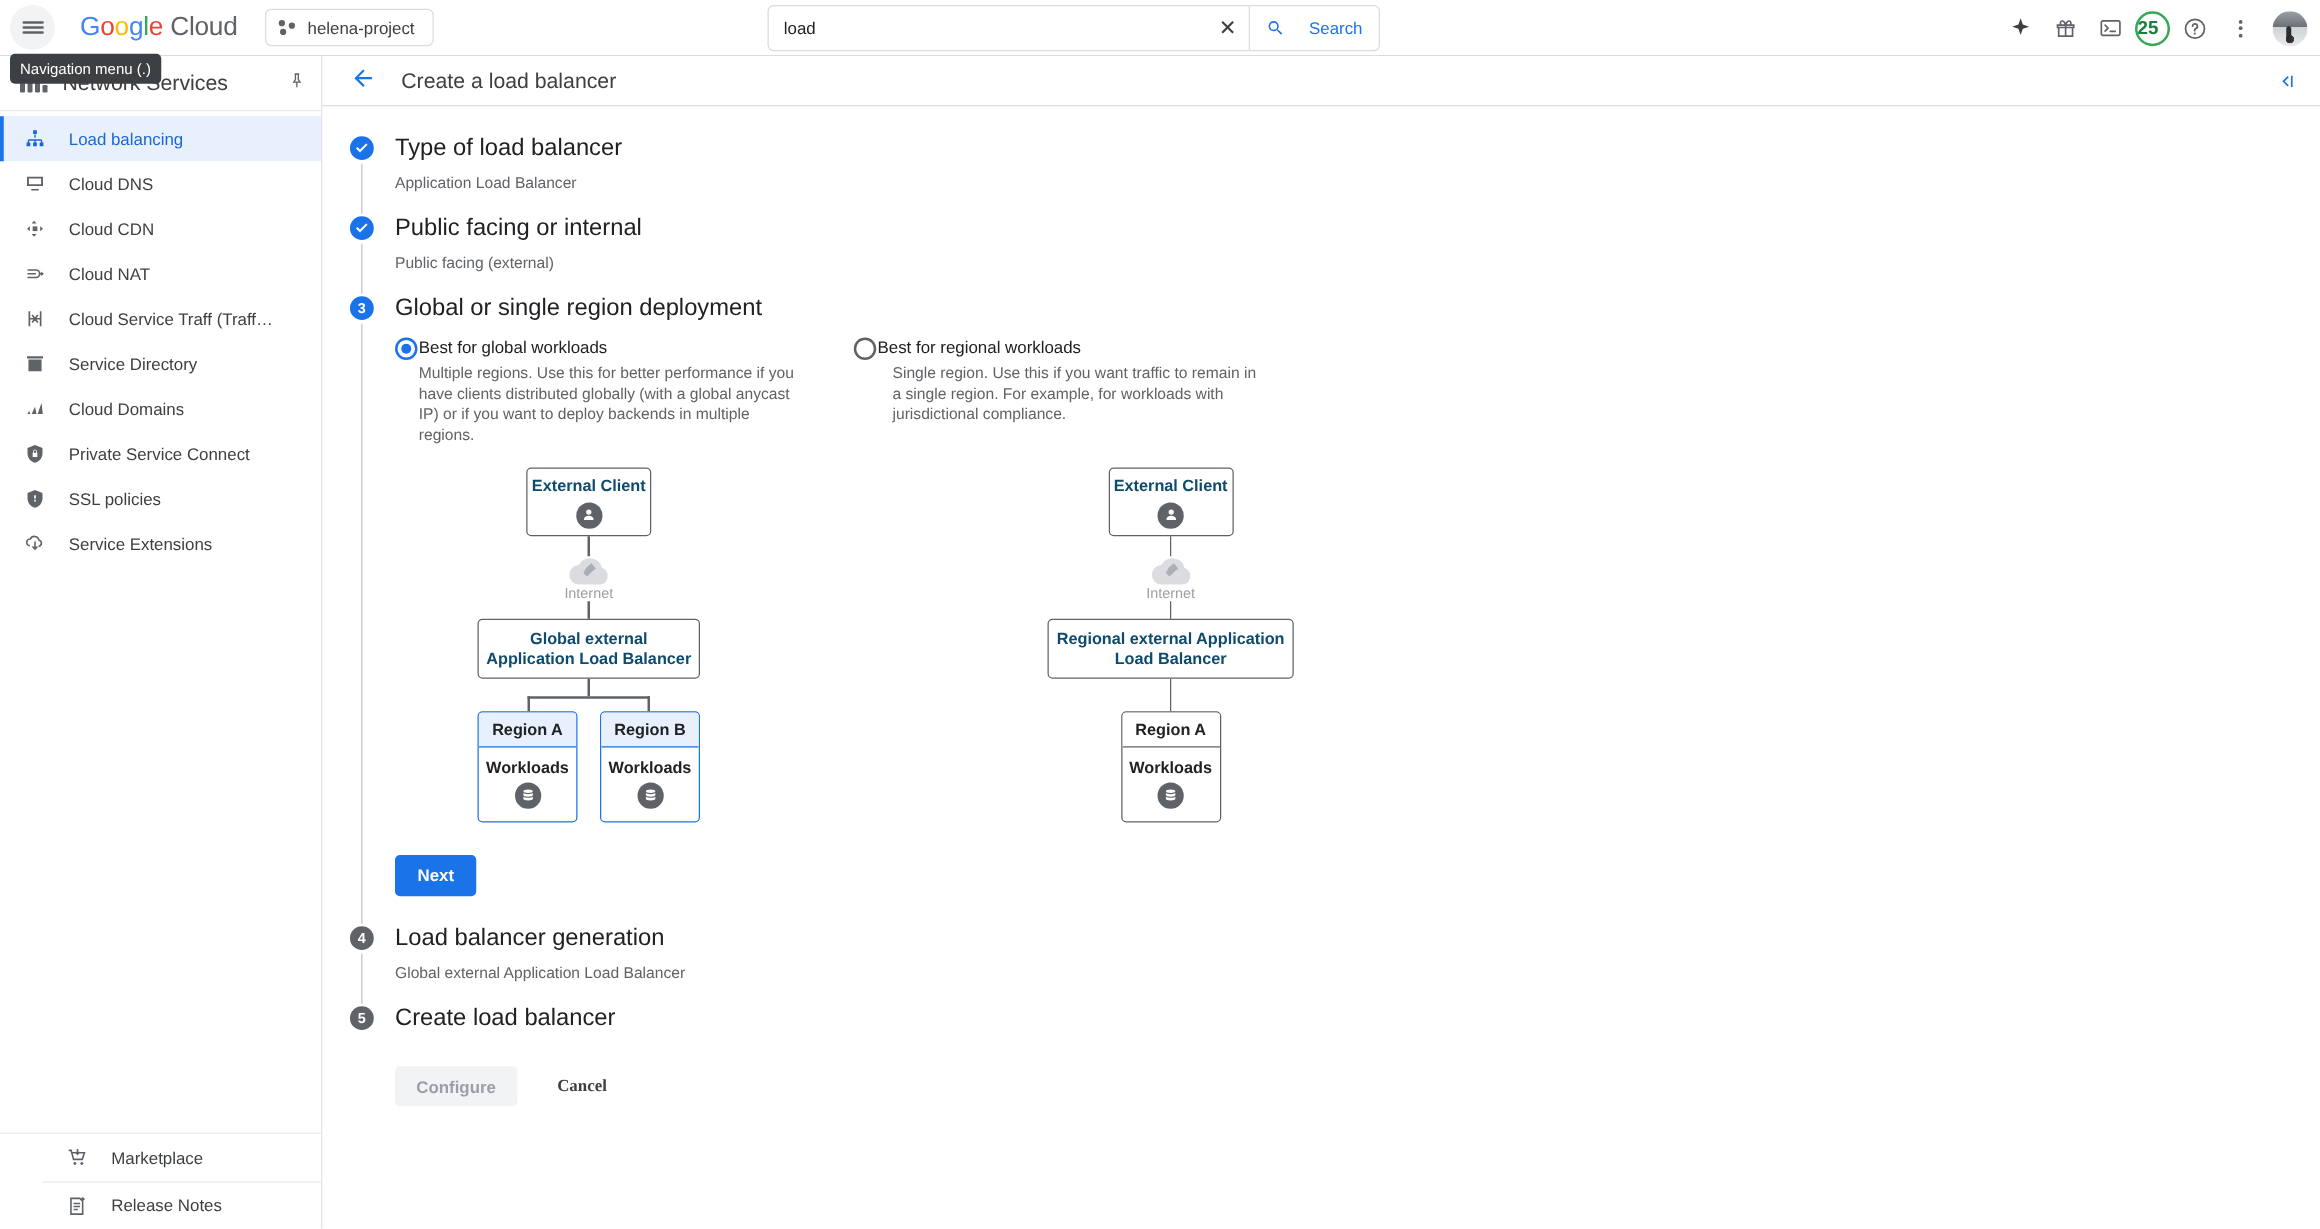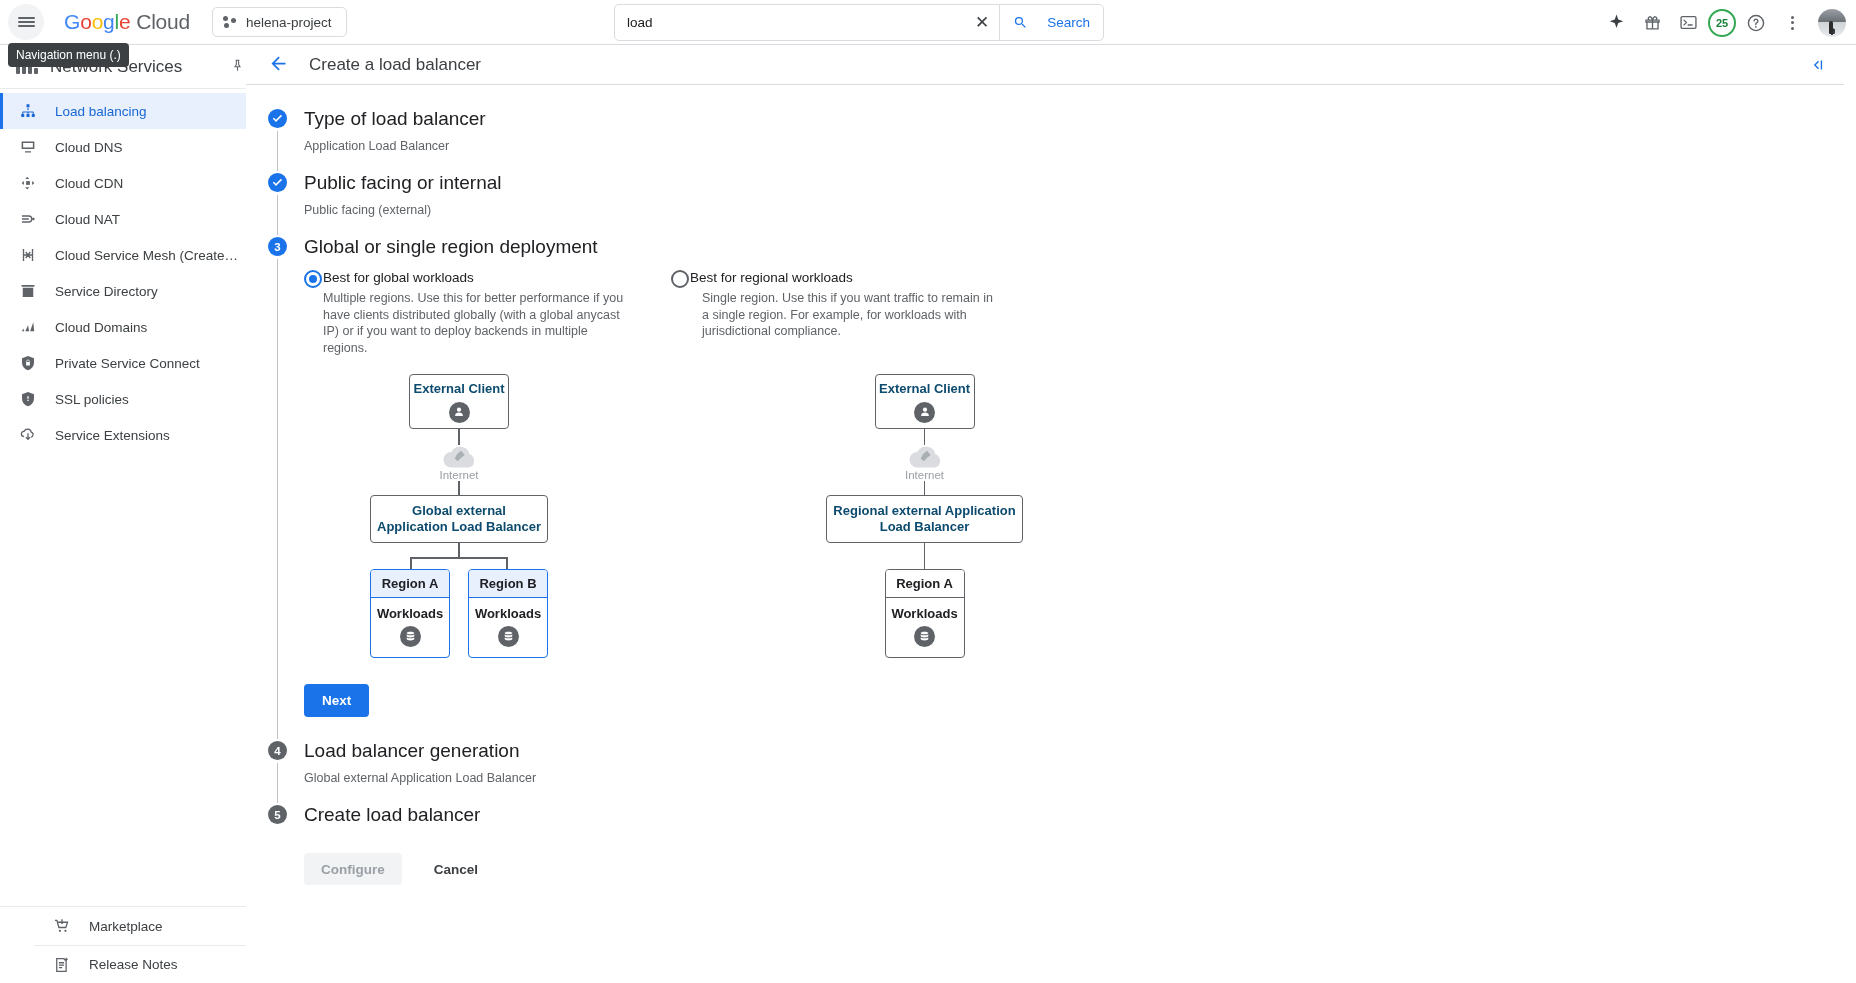--- a/index.html
+++ b/index.html
@@ -52,22 +52,22 @@
   }
   .search-btn{
     height:35px;border-left:1px solid #dadce0;display:flex;align-items:center;gap:19px;
     padding:0 13px;color:#1a73e8;font-size:13.5px;cursor:pointer;white-space:nowrap;
   }
 
   .top-icons{position:absolute;right:10px;top:0;height:45px;display:flex;align-items:center;gap:4px;}
   .ti{width:32px;height:32px;display:flex;align-items:center;justify-content:center;border-radius:50%;cursor:pointer;color:#5f6368;}
   .credit-chip{
     width:28px;height:28px;border-radius:50%;border:2px solid #34a853;
-    display:flex;align-items:center;justify-content:center;
-    font-size:11px;font-weight:700;color:#188038;cursor:pointer;
+    display:flex;align-items:center;justify-content:flex-start;
+    font-size:15px;font-weight:700;color:#188038;cursor:pointer;
   }
   .kebab{display:flex;flex-direction:column;gap:2.5px;align-items:center;}
   .kebab i{width:3px;height:3px;border-radius:50%;background:#5f6368;display:block;}
   .avatar{
     width:28px;height:28px;border-radius:50%;margin-left:6px;cursor:pointer;
     background:
       radial-gradient(circle at 50% 80%, #3a3a3a 0 12%, transparent 13%),
       linear-gradient(180deg,#9aa0a6 0%,#6b7075 45%,#cfd3d6 46%,#e8eaed 100%);
     overflow:hidden;position:relative;
   }
@@ -109,21 +109,21 @@
   .side-bottom{position:absolute;left:0;bottom:0;width:100%;border-top:1px solid #e8eaed;}
   .side-bottom .nav-item{height:38px;margin-left:34px;}
   .side-bottom .nav-item + .nav-item{border-top:1px solid #e8eaed;}
 
   .tooltip{
     position:absolute;left:8px;top:43px;background:#3c4043;color:#fff;
     font-size:12px;padding:5px 8px;border-radius:4px;white-space:nowrap;z-index:50;
   }
 
   
-  .content{position:absolute;left:246px;top:45px;width:1598px;height:938px;background:#fff;}
+  .content{position:absolute;left:258px;top:45px;width:1598px;height:938px;background:#fff;}
   .c-head{
     height:40px;display:flex;align-items:center;gap:20px;padding-left:22px;
     border-bottom:1px solid #dadce0;position:relative;
   }
   .back-arrow{color:#1a73e8;font-size:21px;cursor:pointer;line-height:1;}
   .c-title{font-size:17px;color:#3c4043;}
   .collapse-btn{
     position:absolute;right:18px;top:0;height:40px;display:flex;align-items:center;
     color:#1a73e8;font-size:16px;cursor:pointer;
   }
@@ -201,21 +201,21 @@
   }
 
   .footer-actions{display:flex;align-items:flex-start;gap:24px;padding:26px 0 0 36px;}
   .btn-disabled{
     background:#f1f3f4;color:#9aa0a6;border:none;border-radius:4px;height:32px;
     padding:0 17px;font-size:13.5px;font-weight:700;cursor:default;
     font-family:"Liberation Sans",sans-serif;
   }
   .btn-text{
     background:transparent;border:none;color:#3c4043;font-size:13.5px;font-weight:700;
-    cursor:pointer;padding:0 8px;height:32px;font-family:Liberation Sans, sans-serif;
+    cursor:pointer;padding:0 8px;height:32px;font-family:Liberation Serif, serif;
   }
 </style>
 </head>
 <body>
 
 <div class="topbar">
   <div class="hamburger">
     <div>
         <span></span>
         <span></span>
@@ -333,21 +333,21 @@
           </svg>
         </span>
       <span class="nav-label">Cloud NAT</span>
     </div>
     <div class="nav-item">
       <span class="nav-ic">
           <svg width="18" height="18" viewBox="0 0 24 24">
             <path fill="none" stroke="#5f6368" stroke-width="1.8" d="M6 4v16M18 4v16M6 12h12M9 8l3 4-3 4M15 8l-3 4 3 4"></path>
           </svg>
         </span>
-      <span class="nav-label">Cloud Service Mesh (Create…</span>
+      <span class="nav-label">Cloud Service Traff (Traff…</span>
     </div>
     <div class="nav-item">
       <span class="nav-ic">
           <svg width="18" height="18" viewBox="0 0 24 24">
             <path d="M3.5 4h17v2.4h-17zM5 7.5h14V20H5zm4 3h6v1.6H9zm-0.6 3.2h7.2l-3.6 4z"></path>
           </svg>
         </span>
       <span class="nav-label">Service Directory</span>
     </div>
     <div class="nav-item">

